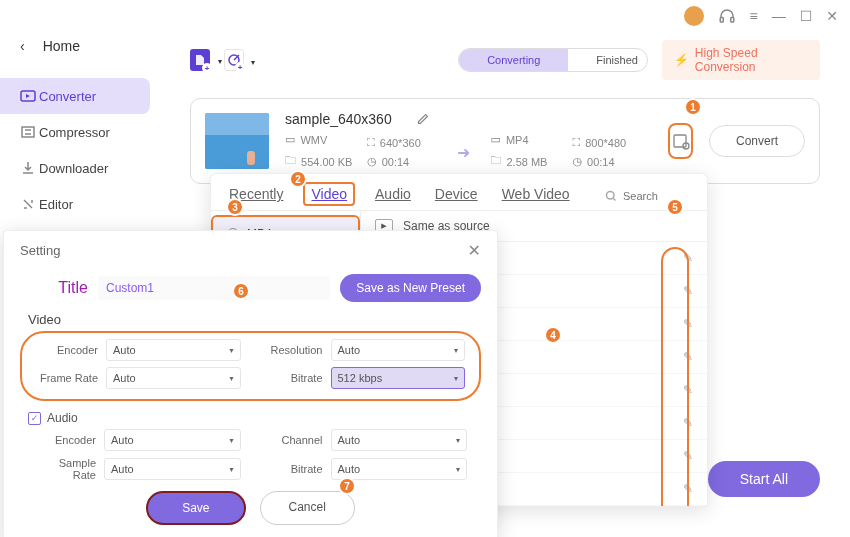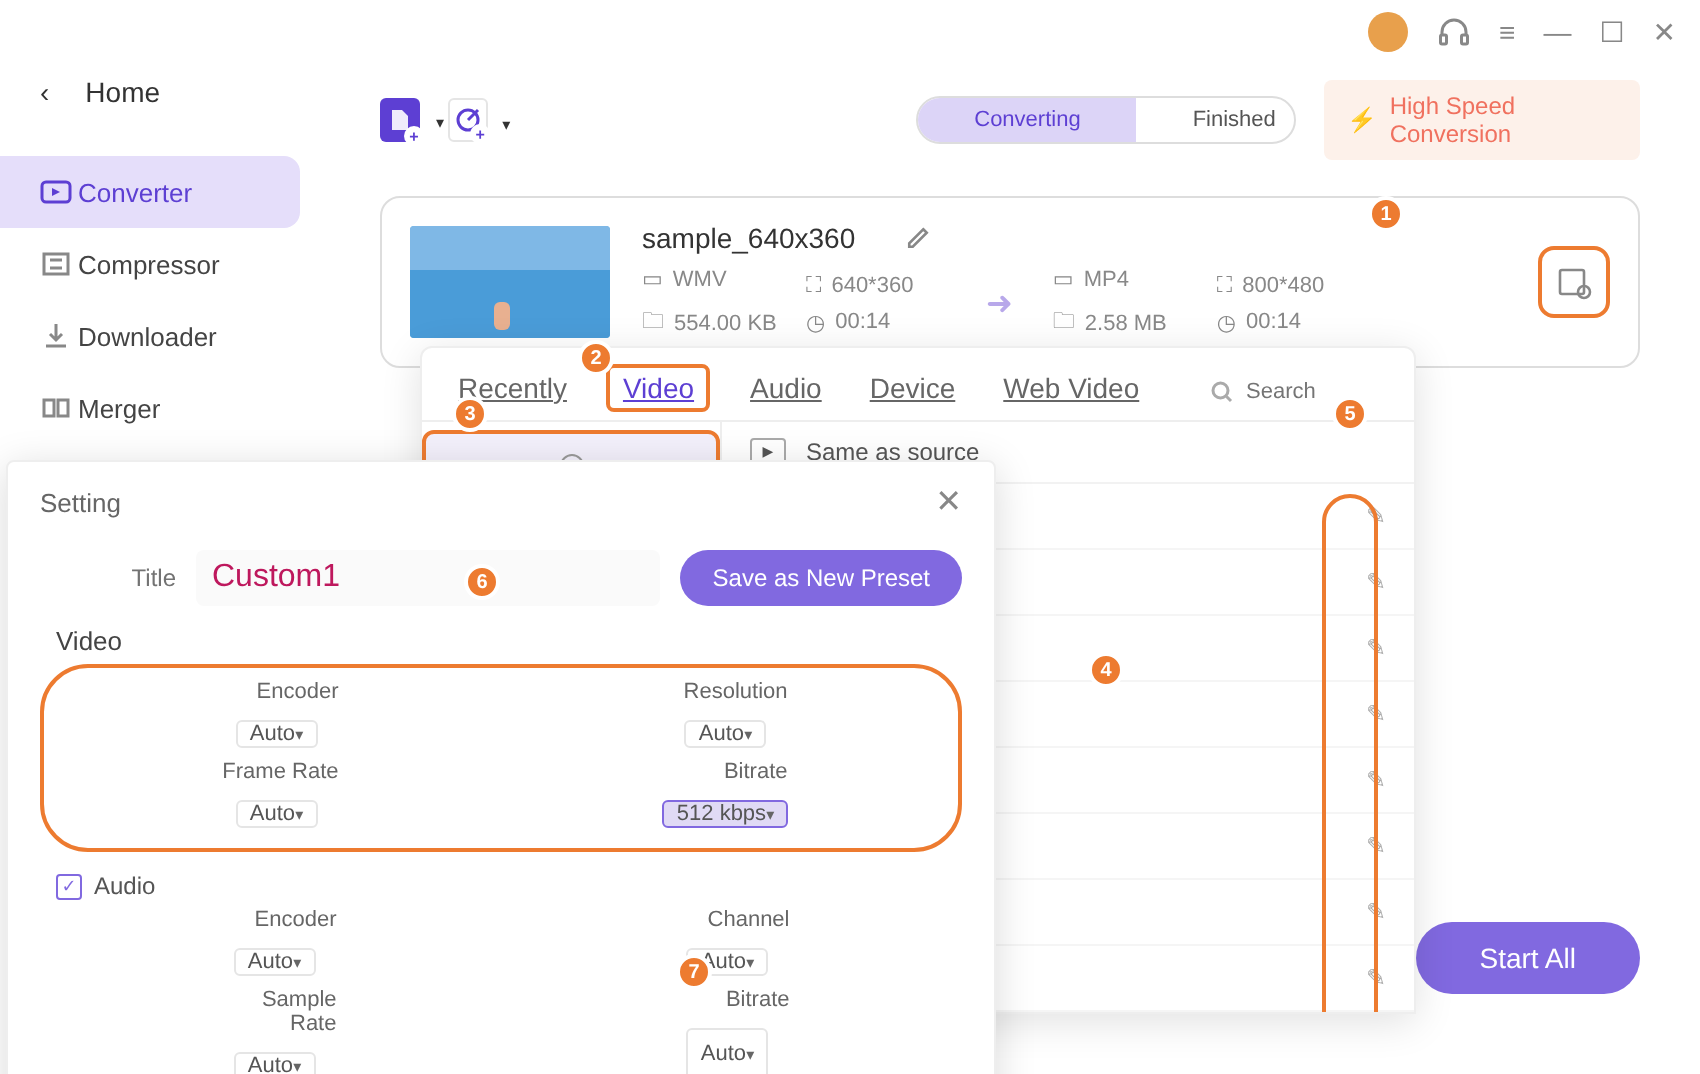--- a/index.html
+++ b/index.html
@@ -71,27 +71,27 @@
 .res-label { font-size: 12px; color: #555; }
 .edit-icon { color: #aaa; font-size: 12px; }
 .edit-col-badge-wrap { position: absolute; right: 18px; top: -6px; border: 2px solid #ed7b30; border-radius: 14px; height: 295px; width: 28px; pointer-events:none; }
 
 
 .settings-dlg { position: absolute; left: 3px; top: 230px; width: 495px; background: #fff; border: 1px solid #eee; box-shadow: 0 4px 20px rgba(0,0,0,0.15); z-index: 30; padding: 10px 16px 16px 16px; border-radius: 4px; }
 .dlg-header { display: flex; align-items: center; justify-content: space-between; padding-bottom: 6px; }
 .dlg-title { font-size: 13px; color: #666; }
 .dlg-close { font-size: 16px; color: #888; cursor: pointer; }
 .row { display: flex; align-items: center; gap: 10px; margin: 8px 0; }
-.row label { width: 68px; text-align: right; font-size: 12px; color: #737373; }
+.row label { width: 68px; text-align: right; font-size: 16px; color: #a21caf; }
 .preset-btn { padding: 7px 16px; background: #8169e0; color: #fff; border-radius: 15px; font-size: 12px; cursor: pointer; }
-.txtfield { flex: 1; padding: 5px 8px; border: none; background: #fafafa; border-radius: 4px; color: #be185d; font-size: 16px; }
+.txtfield { flex: 1; padding: 5px 8px; border: none; background: #fafafa; border-radius: 4px; color: #8b5cf6; font-size: 12px; }
 .section-label { font-size: 13px; color: #444; margin: 10px 0 4px 8px; }
 .video-group { border: 2px solid #ed7b30; border-radius: 24px; padding: 6px 14px 10px 14px; margin: 4px 0; }
 .grid2 { display: grid; grid-template-columns: 1fr 1fr; gap: 6px 20px; }
-.sel { display: flex; align-items: center; gap: 8px; flex-direction: column; }
+.sel { display: flex; align-items: center; gap: 8px; }
 .sel label { width: 62px; text-align: right; font-size: 11px; color: #666; }
 .dropdown { flex: 1; height: 22px; border: 1px solid #e5e5e5; border-radius: 3px; display: flex; align-items: center; justify-content: space-between; padding: 0 6px; font-size: 11px; color: #555; cursor: pointer; background:#fff; }
 .dropdown.hl { border: 1px solid #8169e0; background: #e0daf5; }
 .dropdown .car { font-size: 8px; color: #666; }
 .audio-check { display: flex; align-items: center; gap: 6px; margin: 10px 0 4px 8px; }
 .cb { width: 13px; height: 13px; border: 1px solid #8169e0; border-radius: 2px; display:flex; align-items:center; justify-content:center; color:#8169e0; font-size:9px; }
 .dlg-buttons { display: flex; gap: 14px; justify-content: center; margin-top: 10px; }
 .btn-save { padding: 8px 34px; background: #8169e0; color: #fff; border-radius: 18px; cursor: pointer; border: 2px solid #7f1d1d; }
 .btn-cancel { padding: 8px 28px; border: 1px solid #ccc; border-radius: 18px; cursor: pointer; color: #555; background:#fff; }
 
@@ -145,20 +145,28 @@
     <span class="side-icon">
         <svg width="16" height="16" viewBox="0 0 16 16" fill="none" stroke="currentColor" stroke-width="1.5">
           <path d="M8 2v8M5 7l3 3 3-3M3 13h10"></path>
         </svg>
       </span>
     <span>Downloader</span>
   </div>
   <div class="side-item">
     <span class="side-icon">
         <svg width="16" height="16" viewBox="0 0 16 16" fill="none" stroke="currentColor" stroke-width="1.5">
+          <path d="M4 4l8 8M4 12h3M12 4v3"></path>
+        </svg>
+      </span>
+    <span>Editor</span>
+  </div>
+  <div class="side-item">
+    <span class="side-icon">
+        <svg width="16" height="16" viewBox="0 0 16 16" fill="none" stroke="currentColor" stroke-width="1.5">
           <rect x="2" y="4" width="5" height="8"></rect>
           <rect x="9" y="4" width="5" height="8"></rect>
         </svg>
       </span>
     <span>Merger</span>
   </div>
 </div>
 
 <div class="main">
 
@@ -246,20 +254,21 @@
             </div>
         </div>
       </div>
     </div>
     <div class="settings-btn">
       <svg width="20" height="20" viewBox="0 0 20 20" fill="none" stroke="#888" stroke-width="1.3">
           <rect x="3" y="4" width="12" height="12" rx="1"></rect>
           <circle cx="15" cy="15" r="3"></circle>
         </svg>
     </div>
+    <div class="convert-btn">Convert</div>
   </div>
 </div>
 
 <div class="fmt-panel">
   <div class="fmt-tabs">
     <div class="fmt-tab">Recently</div>
     <div class="fmt-tab active">Video</div>
     <div class="fmt-tab">Audio</div>
     <div class="fmt-tab">Device</div>
     <div class="fmt-tab">Web Video</div>

